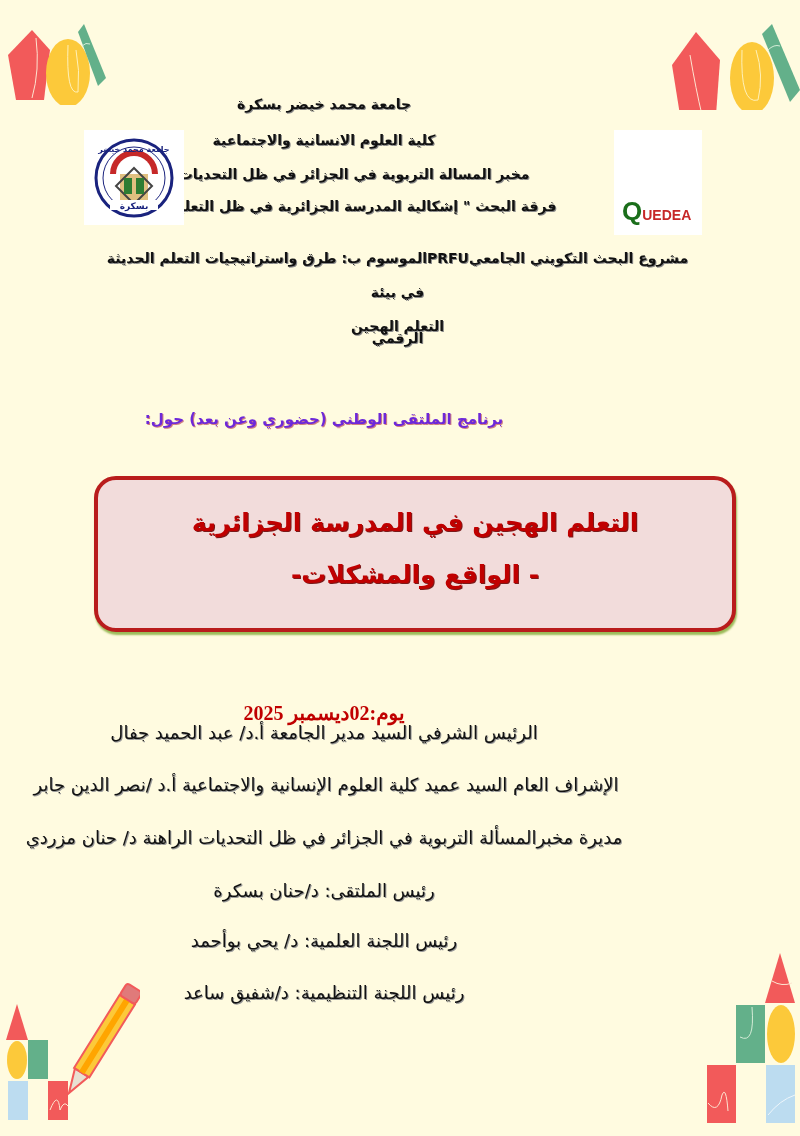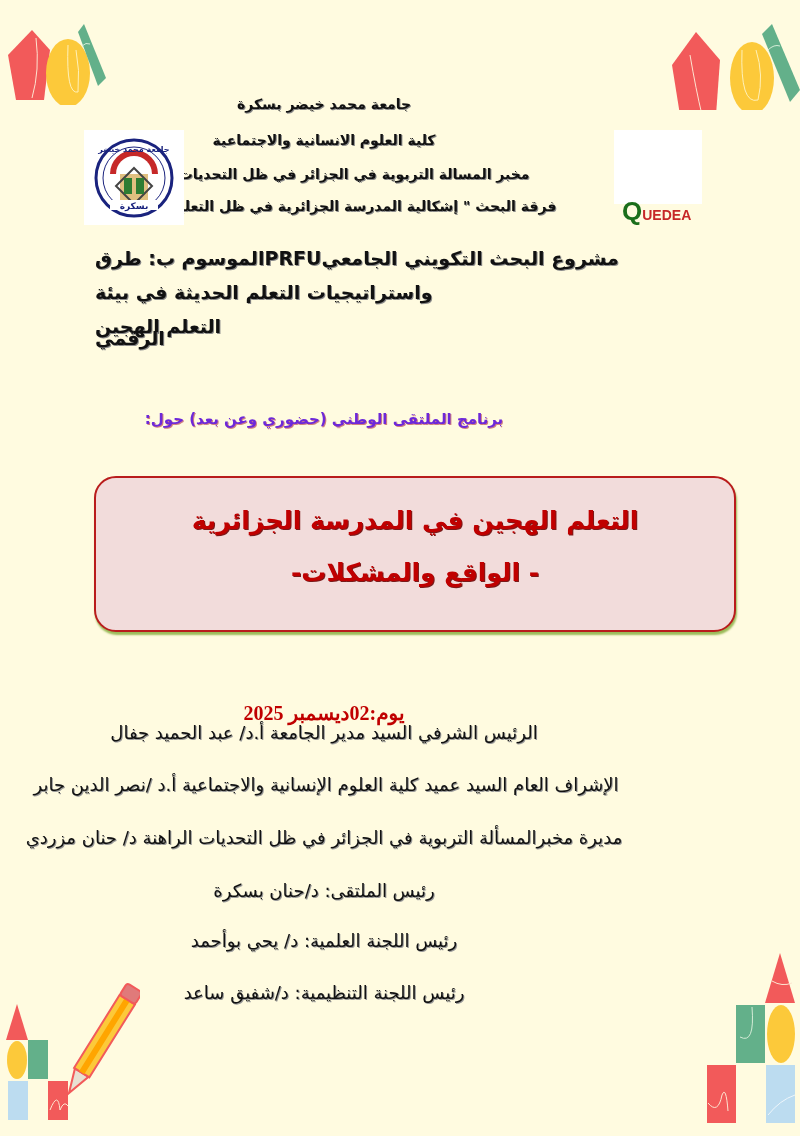--- a/index.html
+++ b/index.html
@@ -27,41 +27,41 @@
       font-weight: bold;
       text-shadow: 1px 1px 0 #8a8a8a;
       white-space: nowrap;
     }
     .hdr { font-size: 14px; }
     .proj {
       position: absolute;
       left: 95px;
       width: 605px;
       direction: rtl;
-      text-align: left;
+      text-align: center;
       font-weight: bold;
-      font-size: 19px;
+      font-size: 14px;
       line-height: 34px;
       text-shadow: 1px 1px 0 #8a8a8a;
     }
     .red { color: #6d28d9; }
 
     .logo-box {
       position: absolute;
       background: #ffffff;
     }
 
     .title-box {
       position: absolute;
       left: 94px;
       top: 476px;
       width: 642px;
       height: 156px;
       background: #f2dcdb;
-      border: 2px solid #b91c1c;
+      border: 4px solid #b91c1c;
       border-radius: 22px;
       box-shadow: 1px 3px 2px #9bbb59;
       box-sizing: border-box;
     }
     .title-line {
       position: absolute;
       left: 0;
       width: 100%;
       text-align: center;
       direction: rtl;
@@ -150,21 +150,21 @@
     <rect x="36" y="44" width="28" height="26" fill="#e0c080"></rect>
     <polygon points="50,38 68,56 50,74 32,56" fill="none" stroke="#444" stroke-width="2"></polygon>
     <rect x="40" y="48" width="8" height="16" fill="#2e7d32"></rect>
     <rect x="52" y="48" width="8" height="16" fill="#2e7d32"></rect>
     <rect x="26" y="70" width="48" height="10" fill="#fff"></rect>
     <text x="50" y="79" font-size="9" text-anchor="middle" fill="#1a237e" font-family="DejaVu Sans, sans-serif" font-weight="bold">بسكرة</text>
     <text x="50" y="22" font-size="8" text-anchor="middle" fill="#1a237e" font-family="DejaVu Sans, sans-serif" font-weight="bold">جامعة محمد خيضر</text>
   </svg>
 </div>
 
-<div class="logo-box" style="left:614px;top:130px;width:88px;height:74px;">
+<div class="logo-box" style="left:614px;top:130px;width:88px;height:105px;">
   <div style="position:absolute;left:8px;top:66px;font-family:'Liberation Sans',sans-serif;white-space:nowrap;">
     <span style="color:#1b6e1b;font-size:26px;font-weight:bold;">Q</span><span style="color:#c62828;font-size:14px;font-weight:bold;">UEDEA</span>
   </div>
 </div>
 
 <div class="proj" style="top:241px;">
   <div>مشروع البحث التكويني الجامعيPRFUالموسوم ب: طرق واستراتيجيات التعلم الحديثة في بيئة</div>
   <div>التعلم الهجين</div>
 </div>
 <div class="proj" style="top:321px;">

